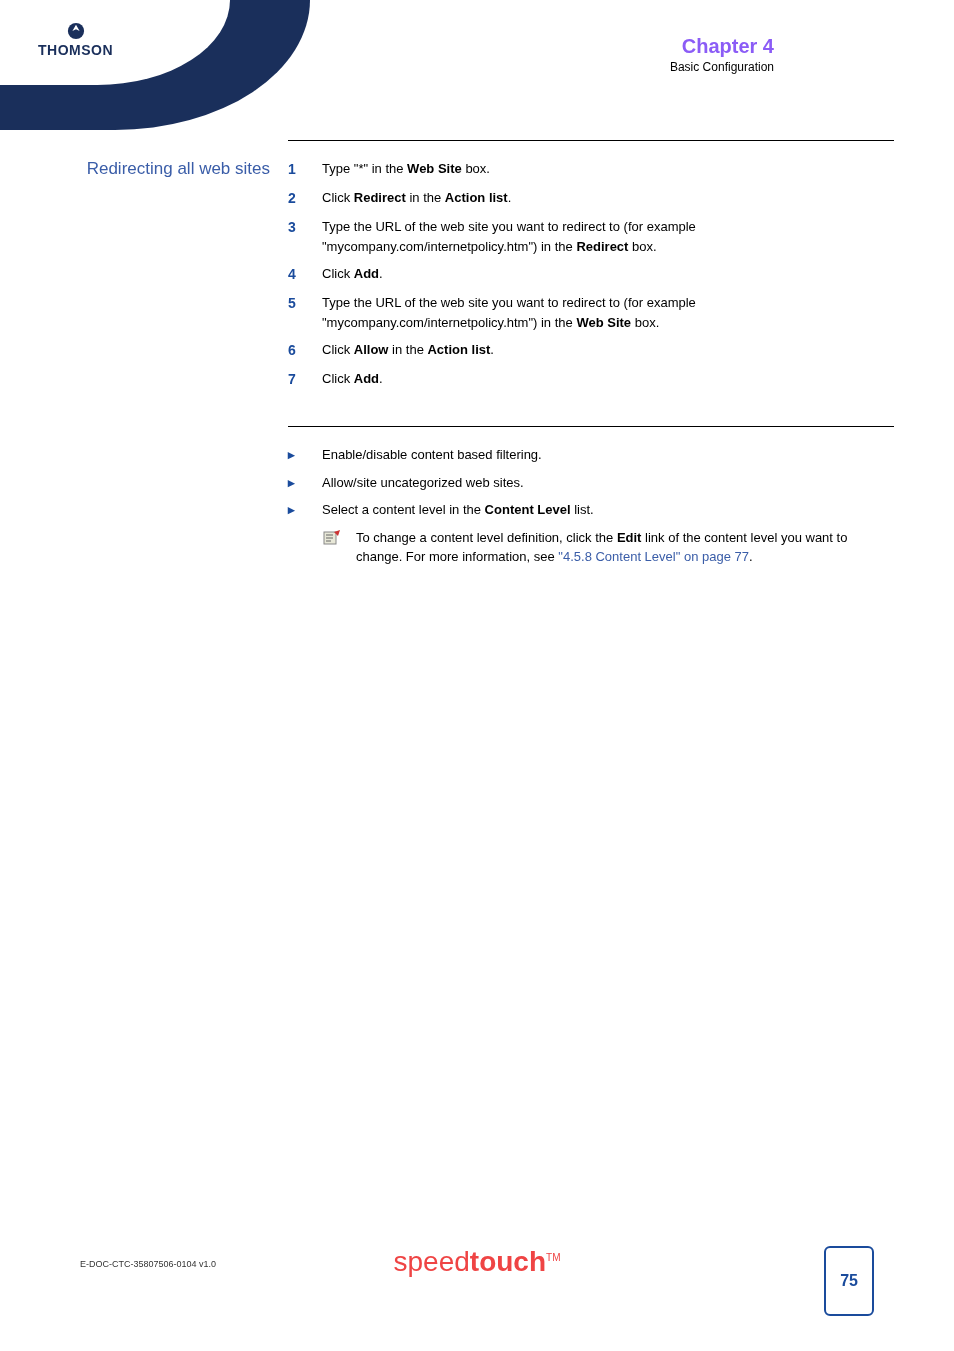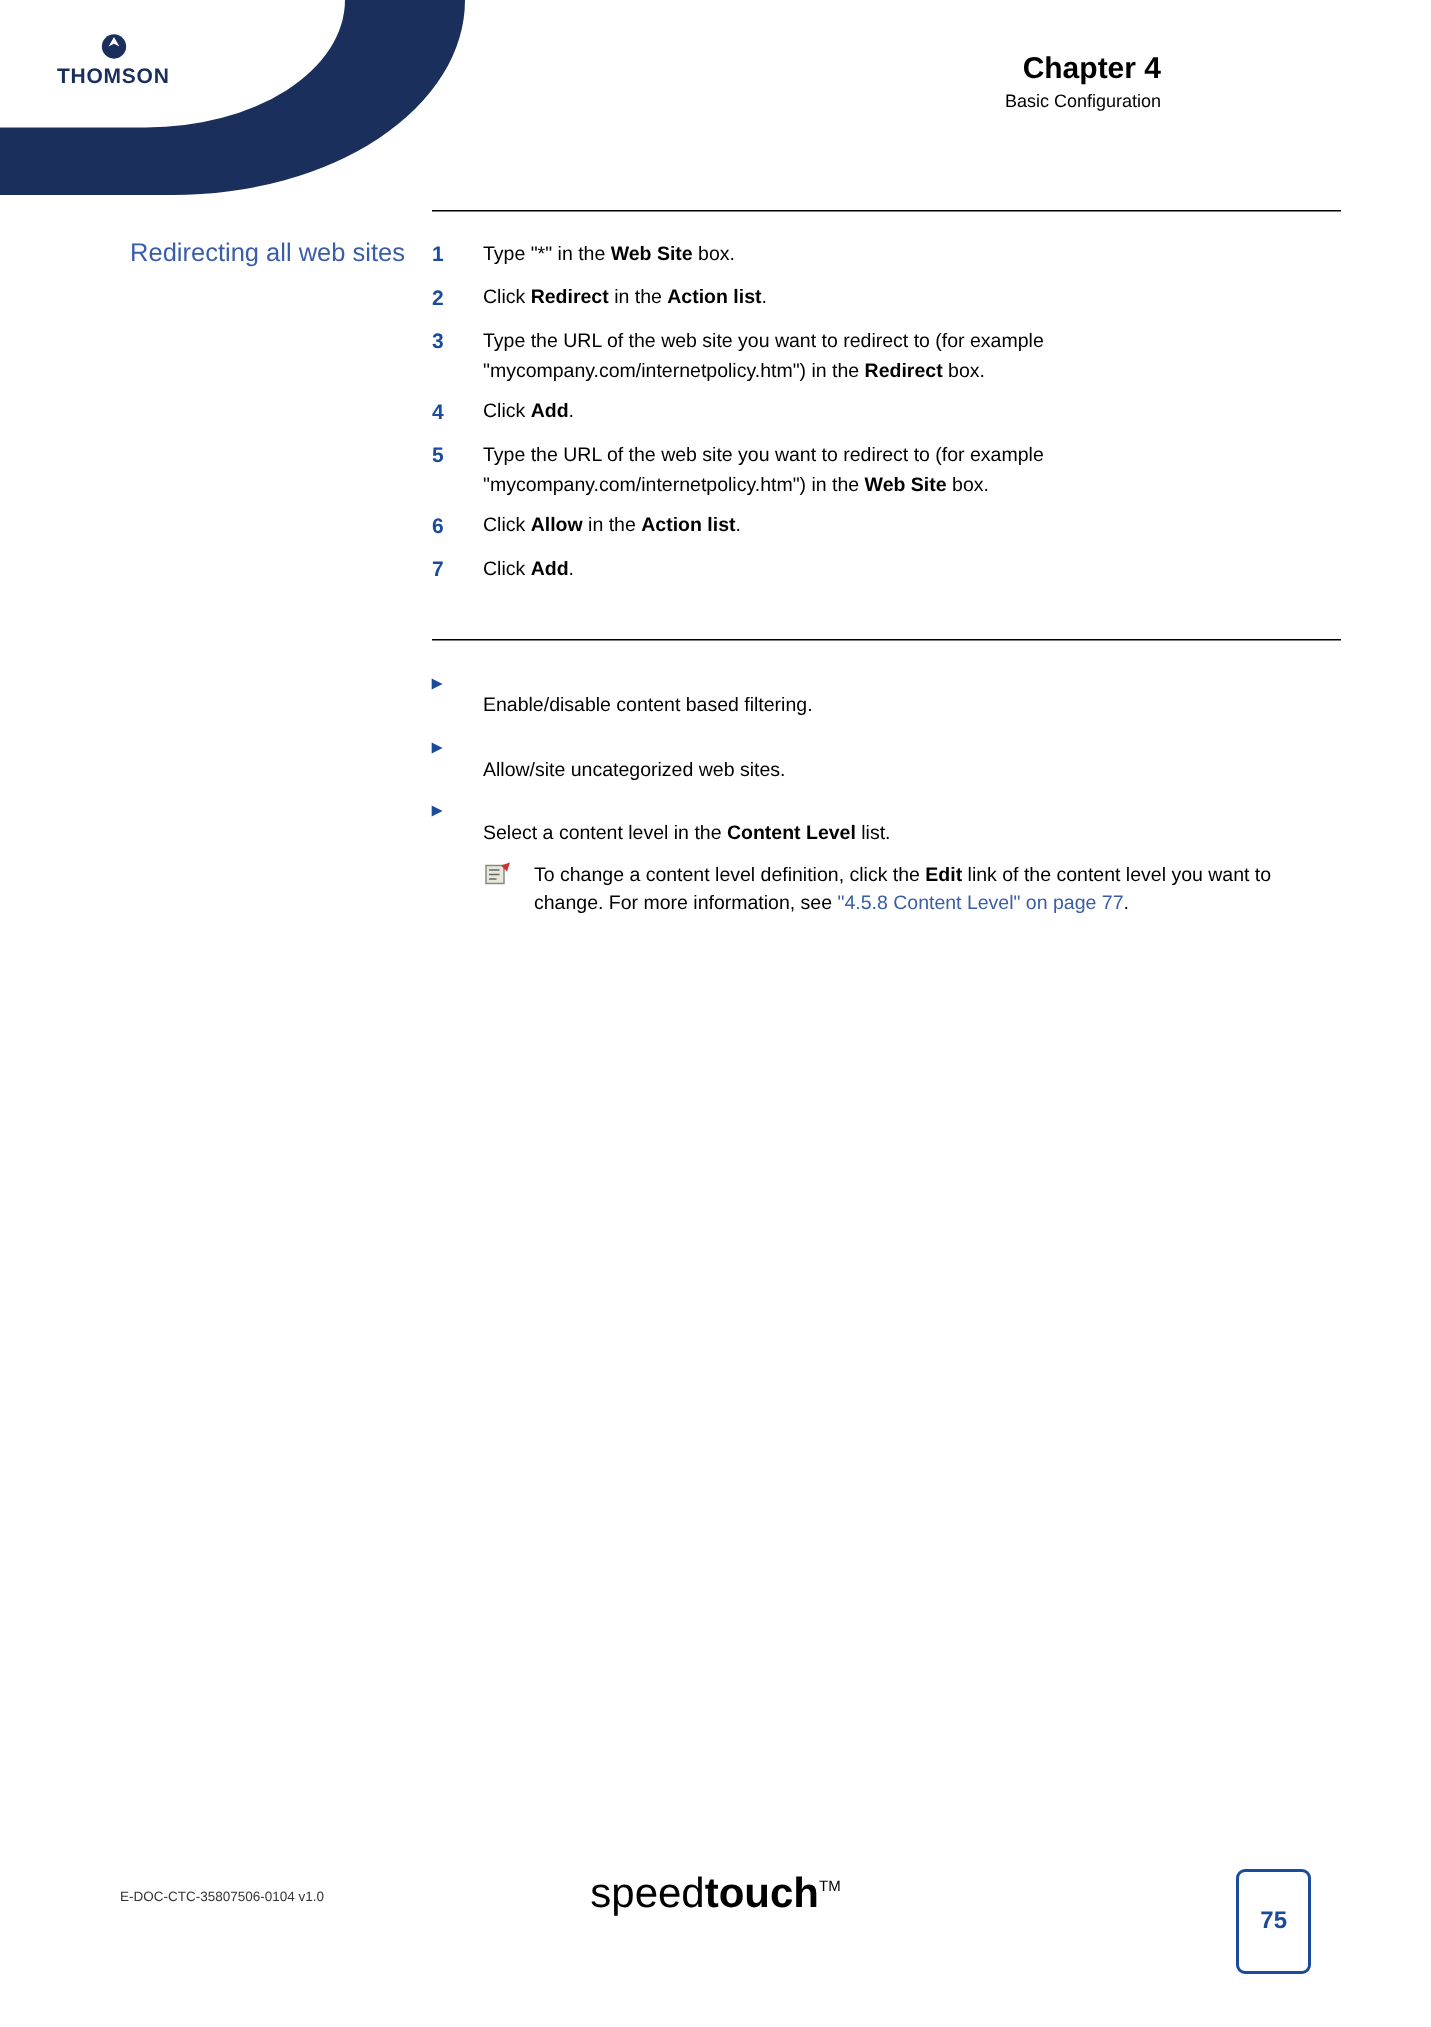--- a/index.html
+++ b/index.html
@@ -53,21 +53,21 @@
       width: 18px;
       height: 18px;
     }
     .chapter-header {
       position: absolute;
       top: 35px;
       right: 60px;
       text-align: right;
     }
     .chapter-title {
-      color: #000000;
+      color: #8b5cf6;
       font-size: 20px;
       font-weight: bold;
     }
     .chapter-subtitle {
       color: #000;
       font-size: 12px;
       margin-top: 2px;
     }
     .content-area {
       position: absolute;
@@ -120,21 +120,20 @@
       margin-bottom: 8px;
     }
     .bullet-marker {
       width: 34px;
       flex-shrink: 0;
       color: #1a4b9c;
       font-weight: bold;
     }
     .bullet-text {
       flex: 1;
-      margin-top: 15px;
     }
     .note-row {
       display: flex;
       margin-top: 6px;
       margin-left: 34px;
     }
     .note-icon {
       width: 34px;
       flex-shrink: 0;
     }
@@ -156,21 +155,21 @@
       color: #333;
       position: absolute;
       left: 20px;
       top: 18px;
     }
     .footer-logo {
       position: absolute;
       left: 50%;
       transform: translateX(-50%);
       top: 5px;
-      color: #000000;
+      color: #ef4444;
       font-size: 28px;
       font-weight: 300;
       text-align: center;
     }
     .footer-logo .bold {
       font-weight: bold;
     }
     .footer-logo .tm {
       font-size: 10px;
       vertical-align: super;

